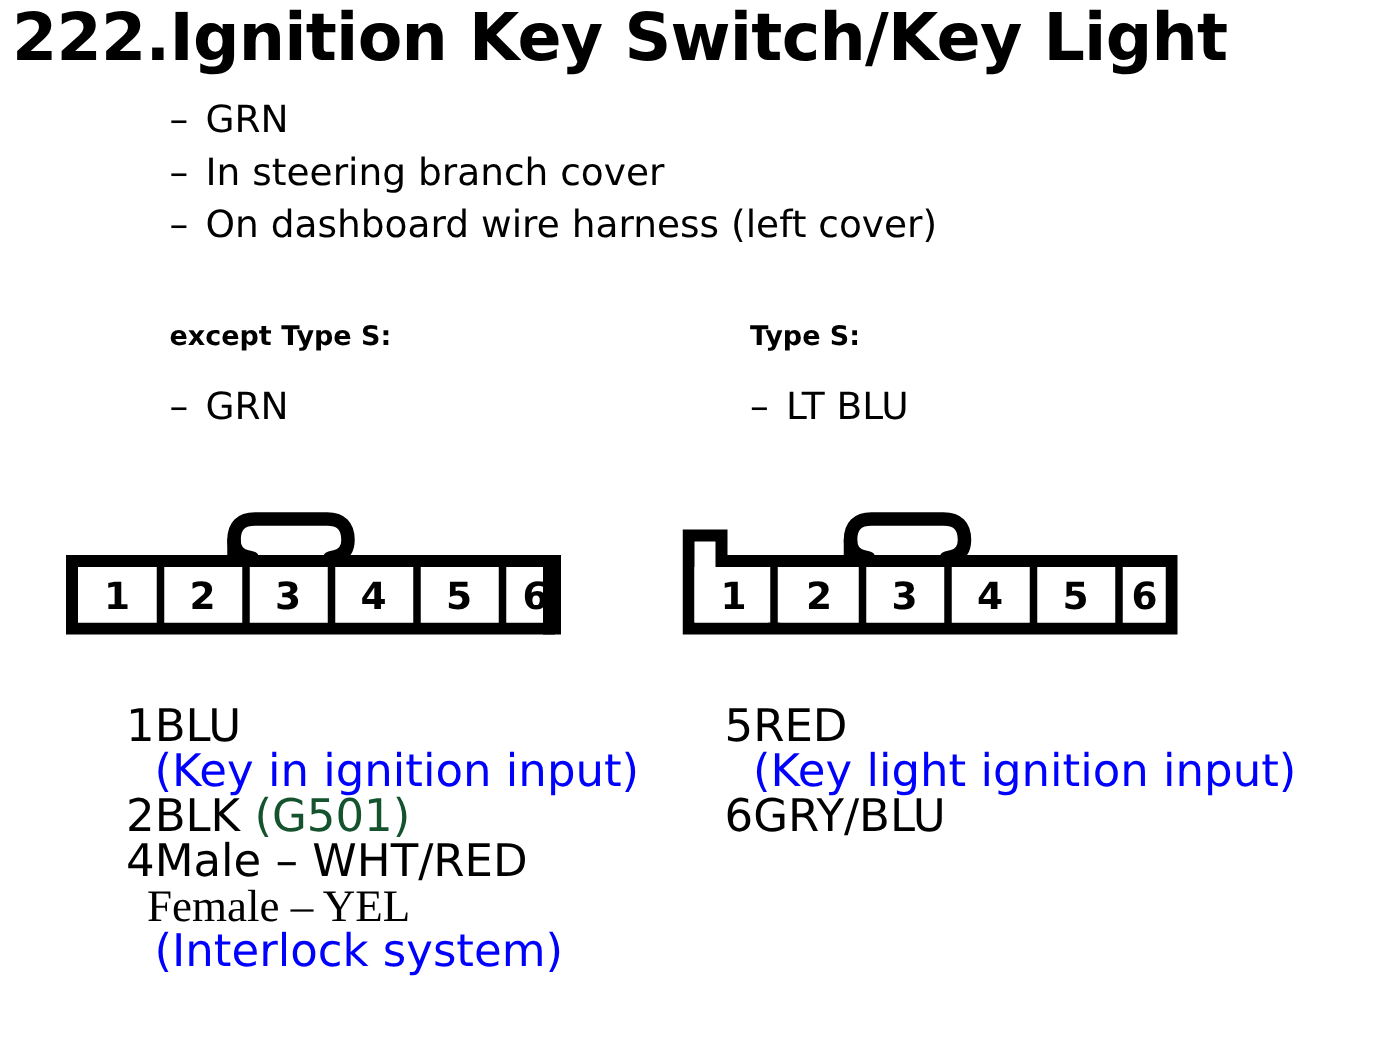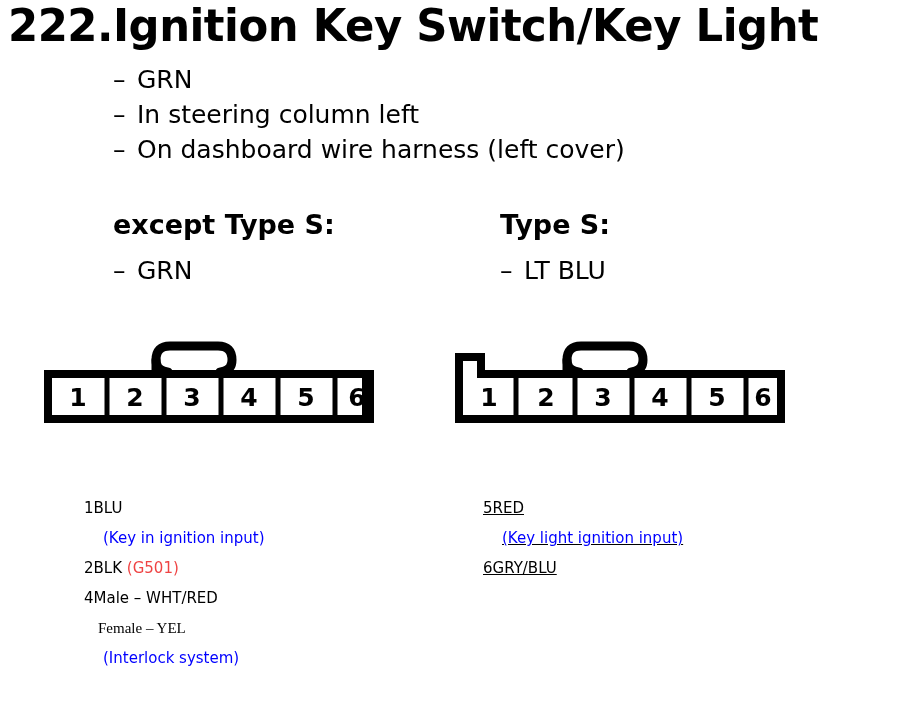--- a/index.html
+++ b/index.html
@@ -49,21 +49,21 @@
 
   
   .type-col {
     position: absolute;
     top: 208px;
   }
   #type-col-left  { left: 113px; }
   #type-col-right { left: 500px; }
   .type-heading {
     font-weight: bold;
-    font-size: 27px;
+    font-size: 18px;
     line-height: 34px;
     white-space: nowrap;
   }
   .type-value {
     font-size: 25px;
     line-height: 34px;
     margin-top: 12px;
     white-space: nowrap;
   }
 
@@ -71,45 +71,45 @@
   .connector {
     position: absolute;
     top: 325px;
   }
   #connector-left  { left: 44px; }
   #connector-right { left: 455px; }
 
   
   .pin-col {
     position: absolute;
-    top: 493px;
-    font-size: 15px;
+    top: 470px;
+    font-size: 30px;
     line-height: 30px;
   }
   #pin-col-left  { left: 84px; }
-  #pin-col-right { left: 483px; text-decoration: underline; }
+  #pin-col-right { left: 483px; }
   .pin-line {
     white-space: nowrap;
   }
   .pin-line.indent-1 { padding-left: 19px; }
   .pin-line.indent-2 { padding-left: 14px; font-family: Liberation Serif, serif; }
   .note { color: #0000ff; }
-  .inline-note { color: #ef4444; }
+  .inline-note { color: #14532d; }
 </style>
 </head>
 <body>
 
 <div id="page-title">222.Ignition Key Switch/Key Light</div>
 
 <div id="intro-list">
   <div class="bullet-row">
     <span class="bullet-dash">–</span><span>GRN</span>
   </div>
   <div class="bullet-row">
-    <span class="bullet-dash">–</span><span>In steering column left</span>
+    <span class="bullet-dash">–</span><span>In steering branch cover</span>
   </div>
   <div class="bullet-row">
     <span class="bullet-dash">–</span><span>On dashboard wire harness (left cover)</span>
   </div>
 </div>
 
 <div class="type-col" id="type-col-left">
   <div class="type-heading">except Type S:</div>
   <div class="type-value">
     <span class="bullet-dash">–</span><span>GRN</span>

